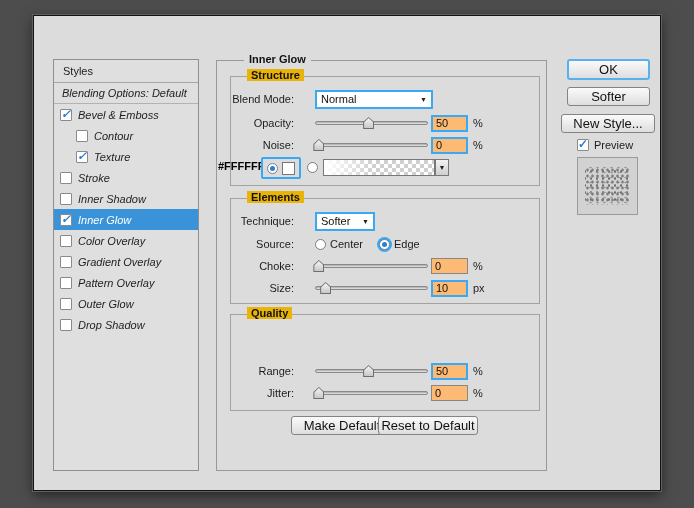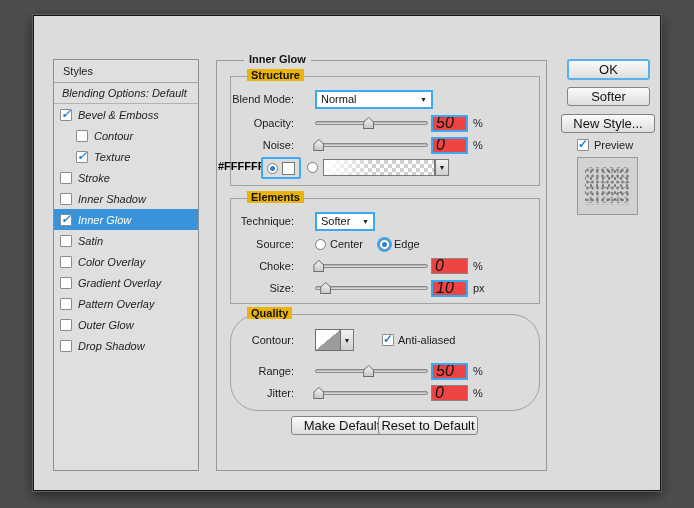--- a/index.html
+++ b/index.html
@@ -37,39 +37,39 @@
 
   
   .main-panel{position:absolute;left:182px;top:44px;width:331px;height:411px;border:1px solid #999;}
   .main-title{position:absolute;top:-8px;left:27px;background:#dcdcdc;padding:0 5px;
               font-weight:bold;font-size:11px;color:#111;}
   .group{position:absolute;left:13px;width:310px;border:1px solid #a2a2a2;}
   .legend{position:absolute;top:-8px;left:16px;background:#eab308;padding:0 4px;
           font-weight:bold;font-size:11px;color:#111;}
   #group-structure{top:15px;height:110px;}
   #group-elements{top:137px;height:106px;}
-  #group-quality{top:253px;height:97px;border-radius:28px;}
+  #group-quality{top:253px;height:97px;}
   .grp-row{position:absolute;left:0;right:0;display:flex;align-items:center;height:20px;}
   .lbl{width:84px;text-align:right;padding-right:21px;font-size:11px;color:#1c1c1c;flex:none;}
 
   .combo{height:19px;background:#fff;border:1px solid #878787;display:flex;align-items:center;
          font-size:11px;padding:0 4px;color:#111;}
   .combo .arr{margin-left:auto;font-size:7px;padding-left:6px;color:#222;}
   .hl{border:2px solid var(--accent) !important;}
 
   .slider{position:relative;width:113px;height:14px;flex:none;}
   .track{position:absolute;left:0;right:0;top:5px;height:4px;border:1px solid #8a8a8a;border-radius:2px;
          background:linear-gradient(#a8a8a8,#e9e9e9);}
   .thumb{position:absolute;top:1px;width:11px;height:12px;margin-left:-5px;background:#6e6e6e;
          clip-path:polygon(50% 0,100% 42%,100% 100%,0 100%,0 42%);}
   .thumb::after{content:"";position:absolute;left:1px;right:1px;top:1px;bottom:1px;
          background:linear-gradient(#f5f5f5,#c8c8c8);clip-path:polygon(50% 0,100% 42%,100% 100%,0 100%,0 42%);}
 
-  .valbox{width:37px;height:16px;border:1px solid #878787;background:#ef4444;font-size:16px;
-          padding:0 3px;margin-left:3px;font-family:"Liberation Sans",sans-serif;color:#111;font-style:italic;}
+  .valbox{width:37px;height:16px;border:1px solid #878787;background:#fdba74;font-size:11px;
+          padding:0 3px;margin-left:3px;font-family:"Liberation Sans",sans-serif;color:#111;}
   input.valbox.hl{height:17px;}
   .unit{font-size:11px;margin-left:5px;color:#1c1c1c;}
 
   .radio{width:11px;height:11px;border-radius:50%;background:#fff;border:1px solid #7c7c7c;
          position:relative;display:inline-block;flex:none;}
   .radio.sel::after{content:"";position:absolute;left:2px;top:2px;right:2px;bottom:2px;
          border-radius:50%;background:#2b7fd0;}
   .radio.hl-ring{box-shadow:0 0 0 2px var(--accent);}
   .radio-lbl{font-size:11px;margin-left:4px;color:#1c1c1c;}
 
@@ -151,24 +151,20 @@
       <div class="srow">
         <span class="cb"></span>
         <span>Inner Shadow</span>
       </div>
       <div class="srow selected">
         <span class="cb checked"></span>
         <span>Inner Glow</span>
       </div>
       <div class="srow">
         <span class="cb"></span>
-        <span>Satin</span>
-      </div>
-      <div class="srow">
-        <span class="cb"></span>
         <span>Color Overlay</span>
       </div>
       <div class="srow">
         <span class="cb"></span>
         <span>Gradient Overlay</span>
       </div>
       <div class="srow">
         <span class="cb"></span>
         <span>Pattern Overlay</span>
       </div>
@@ -264,27 +260,20 @@
             <div class="thumb" style="left: 9%;"></div>
           </div>
           <input class="valbox hl" value="10" style="">
           <span class="unit">px</span>
         </div>
       </div>
 
       <div class="group" id="group-quality">
         <div class="legend">Quality</div>
 
-        <div class="grp-row" style="top:12px;height:26px;">
-          <span class="lbl">Contour:</span>
-          <div class="contour-thumb"></div>
-          <div class="contour-arrow">▼</div>
-          <span class="cb checked" style="margin-left:28px;margin-right:4px;"></span>
-          <span class="radio-lbl" style="margin-left:0;">Anti-aliased</span>
-        </div>
 
         <div class="grp-row" style="top:46px;">
           <span class="lbl">Range:</span>
           <div class="slider">
             <div class="track"></div>
             <div class="thumb" style="left: 47%;"></div>
           </div>
           <input class="valbox hl" value="50" style="">
           <span class="unit">%</span>
         </div>

